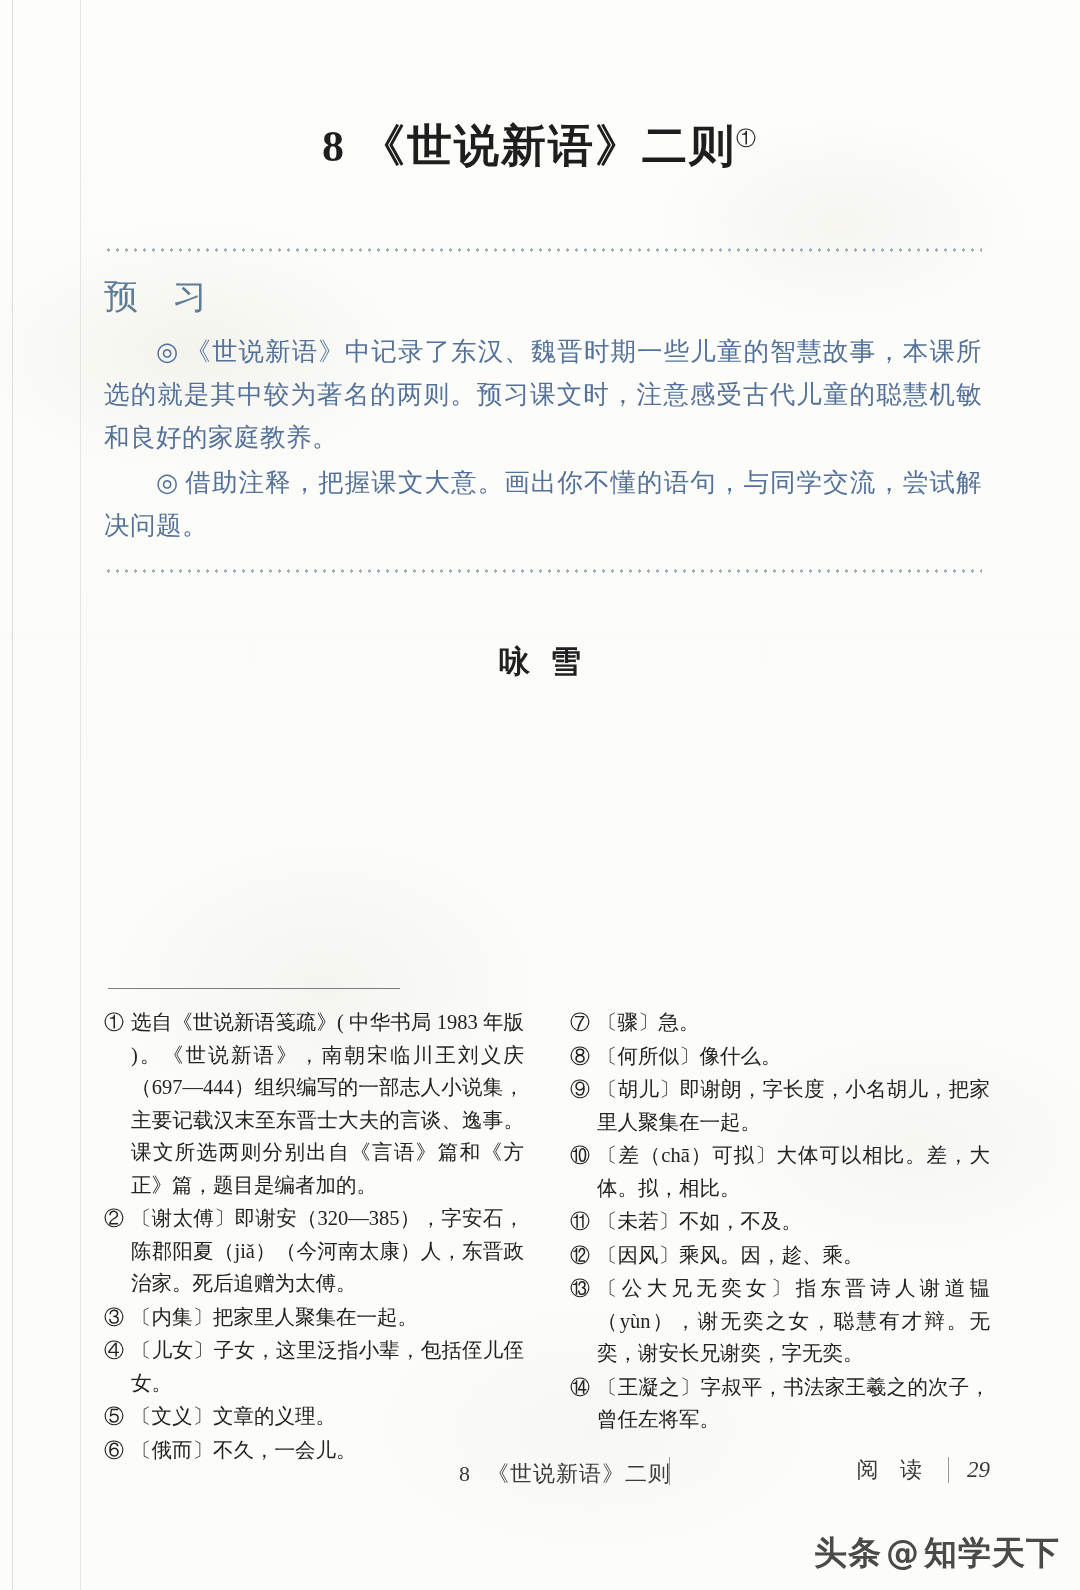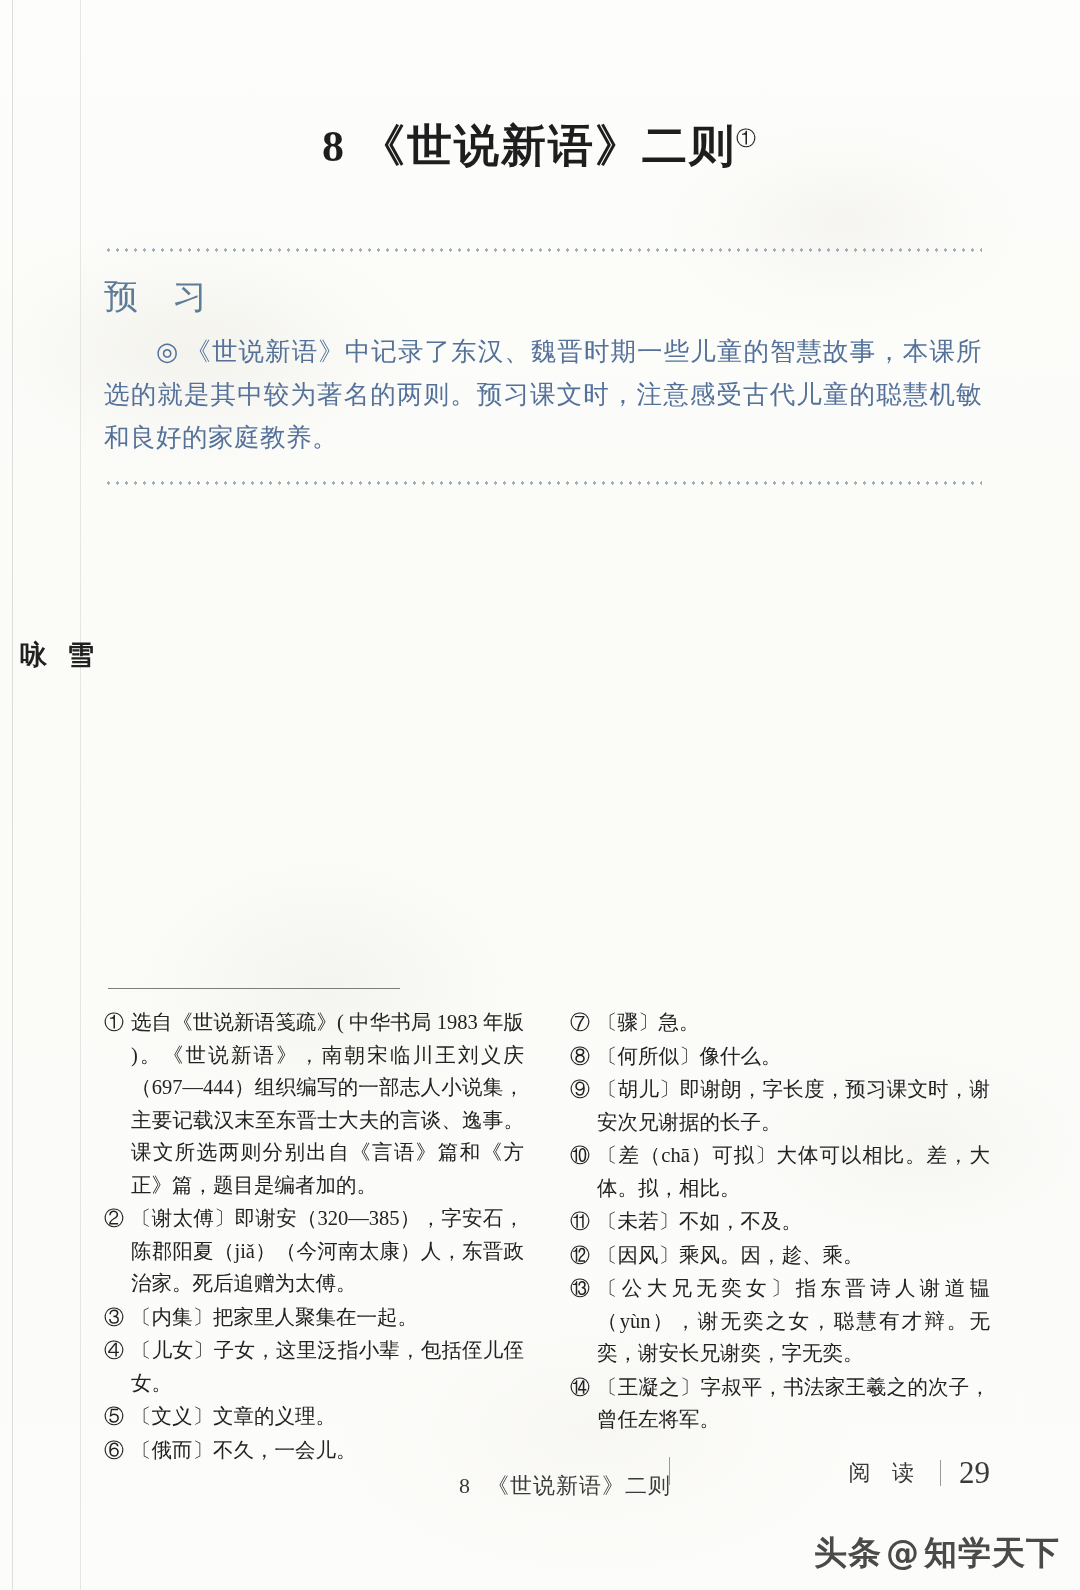--- a/index.html
+++ b/index.html
@@ -103,22 +103,22 @@
     letter-spacing: .5px;
   }
   .preview-item .mark { margin-right: 6px; }
 
   
   .section-title {
     position: absolute;
     top: 615px;
     left: 0;
     width: 1080px;
-    text-align: left;
-    font-size: 27px;
+    text-align: center;
+    font-size: 31px;
     font-weight: 700;
     letter-spacing: 20px;
     text-indent: 20px;
     color: #202020;
     font-family: "Liberation Serif", "DejaVu Serif", serif;
   }
 
   
   .body-text {
     position: absolute;
@@ -186,21 +186,21 @@
     top: 1455px;
     width: 886px;
     height: 34px;
     font-size: 22px;
     color: #3a3a3a;
     font-family: "Liberation Serif", "DejaVu Serif", serif;
   }
   .footer-left {
     position: absolute;
     left: 355px;
-    top: 16px;
+    top: 4px;
     white-space: nowrap;
     letter-spacing: 1px;
     text-align: center;
   }
   .footer-left .fnum { margin-right: 16px; }
   .footer-sep {
     position: absolute;
     left: 565px;
     top: 2px;
     width: 1px;
@@ -217,21 +217,21 @@
     gap: 18px;
     text-align: center;
   }
   .footer-right .rd { letter-spacing: 8px; }
   .footer-right .bar {
     display: inline-block;
     width: 1px;
     height: 26px;
     background: #9a9a9a;
   }
-  .footer-right .pg { font-size: 31px; }
+  .footer-right .pg { font-size: 23px; font-style: italic; }
 
   
   .watermark {
     position: absolute;
     right: 20px;
     bottom: 14px;
     font-size: 33px;
     font-weight: 700;
     color: #3b3b3b;
     font-family: "DejaVu Sans", "Liberation Sans", sans-serif;
@@ -254,20 +254,21 @@
     <span class="num">8</span><span>《世说新语》二则</span><sup>①</sup>
   </h1>
 
   <section class="preview-block">
     <div class="dotted-rule"></div>
     <div class="preview-inner">
       <div class="preview-heading">预 习</div>
 
       <p class="preview-item"><span class="mark">◎</span><span>《世说新语》中记录了东汉、魏晋时期一些儿童的智慧故事，本课所选的就是其中较为著名的两则。预习课文时，注意感受古代儿童的聪慧机敏和良好的家庭教养。</span></p>
 
+      <p class="preview-item"><span class="mark">◎</span><span>借助注释，把握课文大意。画出你不懂的语句，与同学交流，尝试解决问题。</span></p>
     </div>
     <div class="dotted-rule"></div>
   </section>
 
   <h2 class="section-title">咏雪</h2>
 
 
   <div class="fn-divider"></div>
 
   <div class="footnotes">
@@ -302,21 +303,21 @@
       <div class="fn-item">
         <span class="fn-marker">⑦</span>
         <span class="fn-body">〔骤〕急。</span>
       </div>
       <div class="fn-item">
         <span class="fn-marker">⑧</span>
         <span class="fn-body">〔何所似〕像什么。</span>
       </div>
       <div class="fn-item">
         <span class="fn-marker">⑨</span>
-        <span class="fn-body">〔胡儿〕即谢朗，字长度，预习课文时，谢安次兄谢据的长子。</span>
+        <span class="fn-body">〔胡儿〕即谢朗，字长度，小名胡儿，把家里人聚集在一起。</span>
       </div>
       <div class="fn-item">
         <span class="fn-marker">⑩</span>
         <span class="fn-body">〔差（chā）可拟〕大体可以相比。差，大体。拟，相比。</span>
       </div>
       <div class="fn-item">
         <span class="fn-marker">⑪</span>
         <span class="fn-body">〔未若〕不如，不及。</span>
       </div>
       <div class="fn-item">

